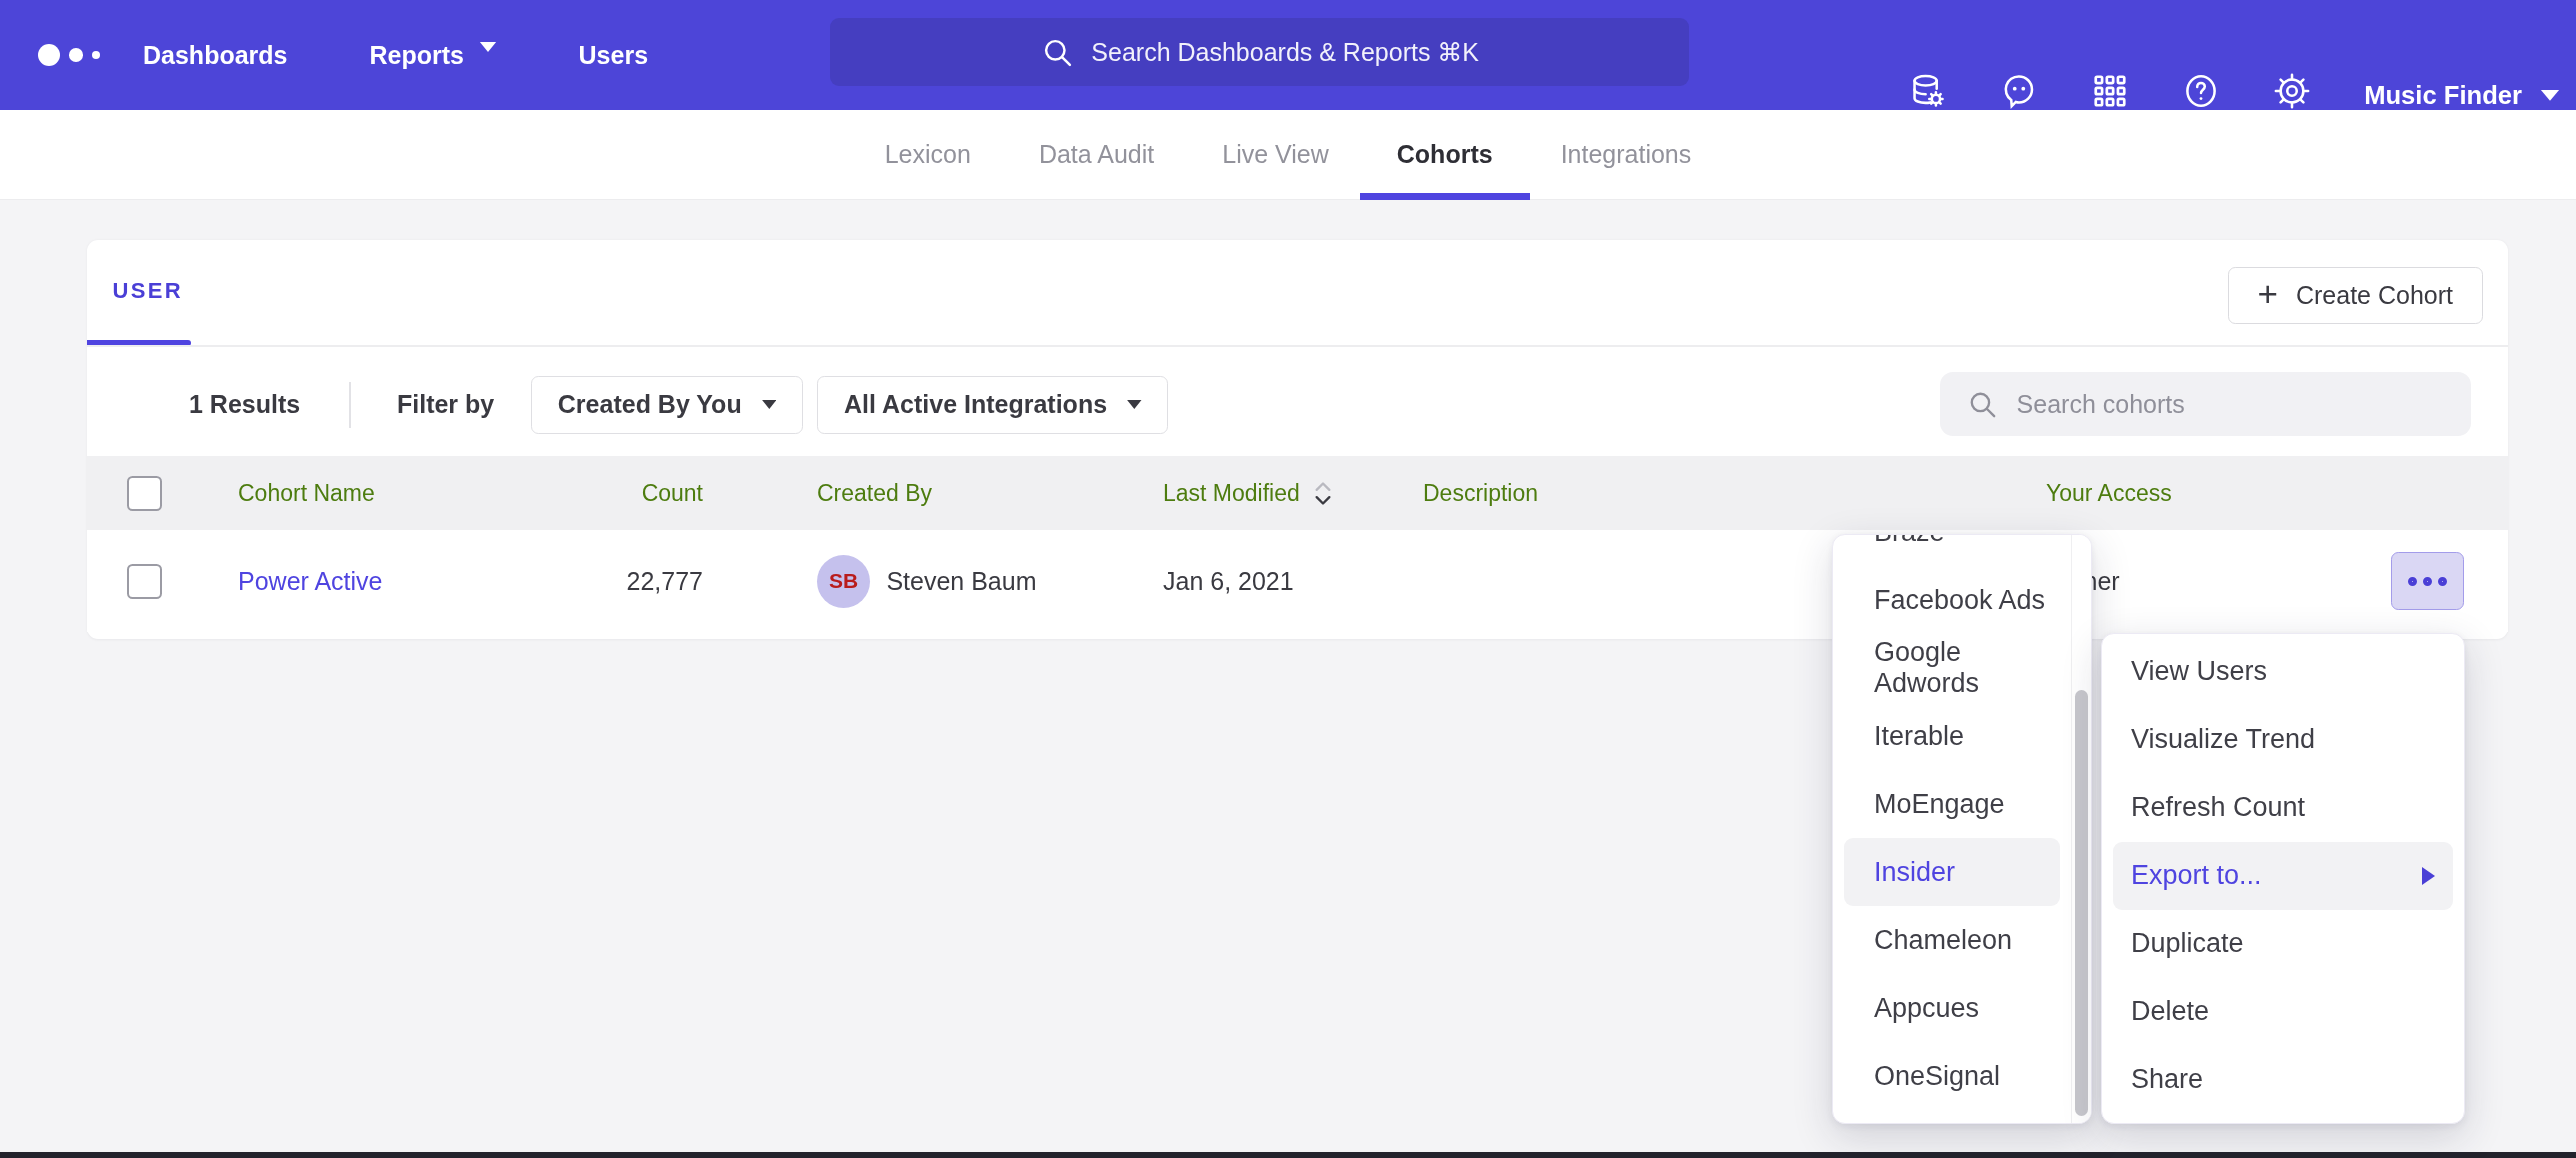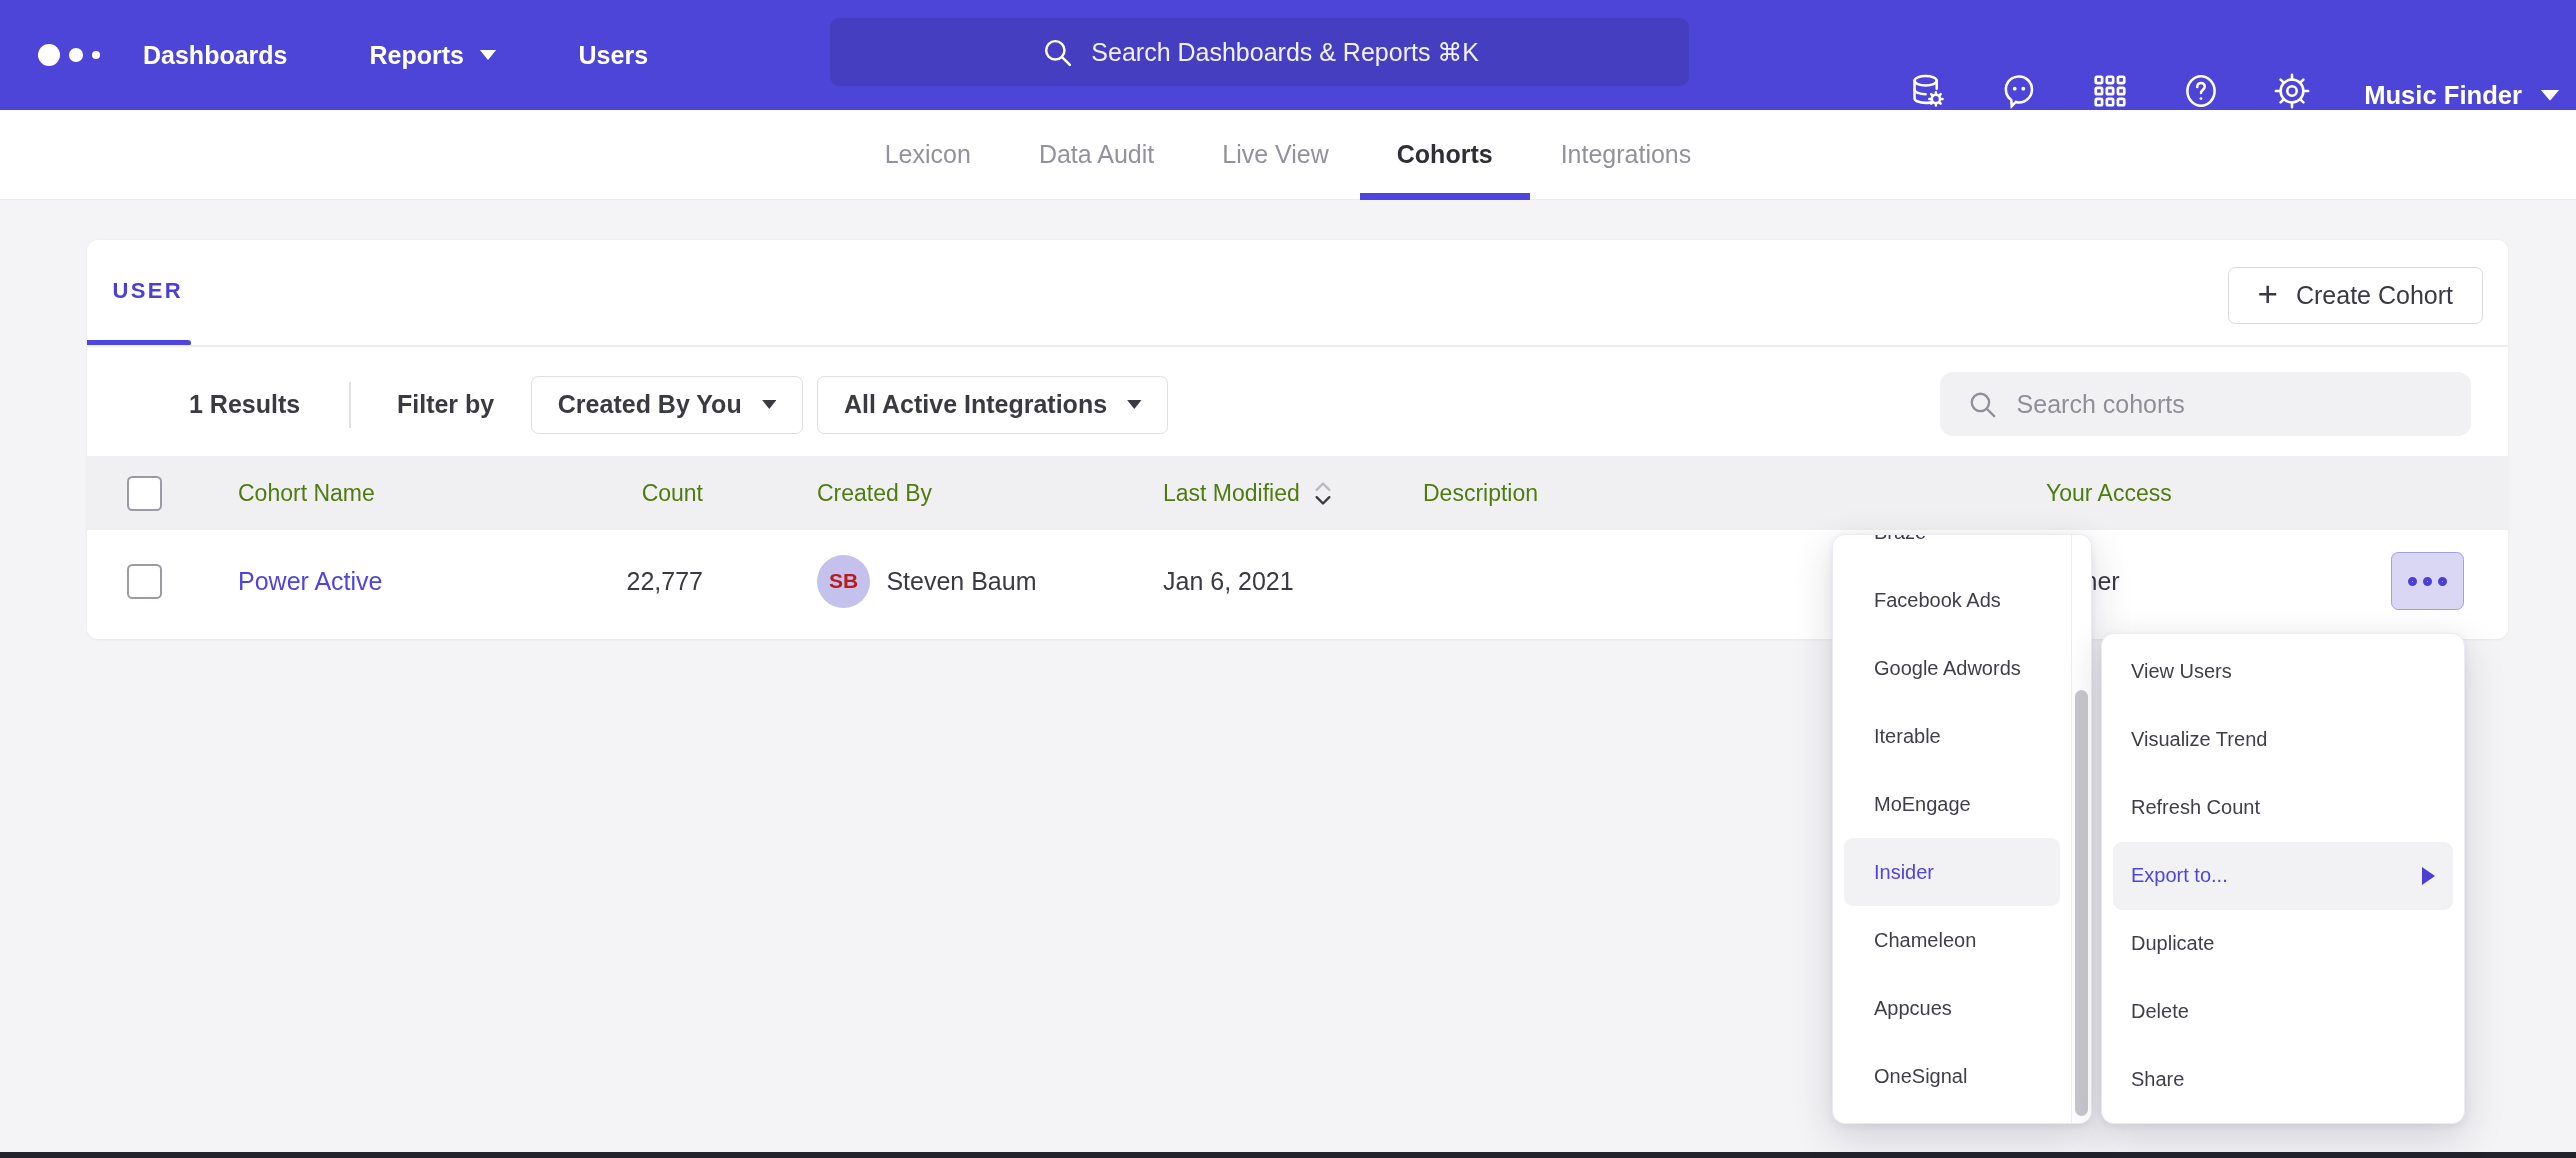--- a/index.html
+++ b/index.html
@@ -7,21 +7,21 @@
   body { font-family:"Liberation Sans", sans-serif; }
   .screen { position:relative; width:2576px; height:1158px; background:#F4F4F6; overflow:hidden; }
 
   
   .topnav { position:absolute; top:0; left:0; width:100%; height:110px; background:#4D45D8; color:#fff; }
   .logo { position:absolute; left:38px; top:44px; display:flex; align-items:center; gap:9px; }
   .logo .d1{ width:22px;height:22px;border-radius:50%;background:#fff;}
   .logo .d2{ width:13.7px;height:13.7px;border-radius:50%;background:#fff;}
   .logo .d3{ width:8.2px;height:8.2px;border-radius:50%;background:#fff;}
   .nav-links { position:absolute; left:143px; top:0; height:110px; display:flex; align-items:center; gap:82px; }
-  .nav-link { font-size:25px; font-weight:600; color:#fff; display:flex; align-items:center; gap:14.6px; cursor:pointer; }
+  .nav-link { font-size:25px; font-weight:600; color:#fff; display:flex; gap:14.6px; cursor:pointer; }
   .nav-search { position:absolute; left:830px; top:18px; width:859px; height:68px; border-radius:9px; background:#453EC0; display:flex; align-items:center; justify-content:center; gap:16.4px; color:rgba(255,255,255,0.93); font-size:25px; }
   .nav-right { position:absolute; right:16px; top:0; height:110px; display:flex; align-items:flex-end; gap:53px; }
   .nav-icon { width:38px; height:38px; display:flex; align-items:center; justify-content:center; cursor:pointer; }
   .project-switcher { display:flex; align-items:center; gap:18px; cursor:pointer; }
   .project-name { font-size:25.6px; font-weight:700; }
 
   
   .subnav { position:absolute; top:110px; left:0; width:100%; height:90px; background:#fff; border-bottom:0.9px solid #ECECEE; display:flex; align-items:center; justify-content:center; gap:68px; }
   .subtab { position:relative; height:90px; display:flex; align-items:center; font-size:25px; color:#92929B; cursor:pointer; }
   .subtab.active { color:#2E2E35; font-weight:600; }
@@ -56,21 +56,21 @@
   .checkbox { width:35px; height:35px; border:2.7px solid #9B9BA4; border-radius:5.5px; background:#fff; cursor:pointer; }
   .cohort-link { color:#4F44E0; cursor:pointer; }
   .avatar { width:53px; height:53px; border-radius:50%; background:#C5C1ED; color:#b91c1c; font-size:21px; font-weight:700; display:flex; align-items:center; justify-content:center; }
   .more-btn { width:73px; height:58px; border-radius:7.3px; background:#DAD7F4; border:1.8px solid #A39CEA; display:flex; align-items:center; justify-content:center; gap:6.4px; cursor:pointer; }
   .ring { width:9px; height:9px; border:4.6px solid #4A3FD6; border-radius:50%; }
 
   
   .menu { background:#fff; border-radius:12.8px; border:0.9px solid #ECEAF4; box-shadow:0 12.8px 40px rgba(30,30,65,0.16), 0 2.7px 7.3px rgba(30,30,65,0.07); }
   .export-menu { position:absolute; left:1832px; top:534px; width:260px; height:590px; overflow:hidden; z-index:5; }
   .export-items { margin-top:-37px; margin-right:20px; }
-  .menu-item { height:68px; display:flex; align-items:center; padding-left:41px; font-size:20px; color:#3F3F47; cursor:pointer; }
+  .menu-item { height:68px; display:flex; align-items:center; padding-left:41px; font-size:27px; color:#3F3F47; cursor:pointer; }
   .menu-item.hl { background:#F2F2F4; border-radius:9px; margin:0 11px; padding-left:30px; color:#4F44E0; }
   .scroll-gutter { position:absolute; right:0; top:0; bottom:0; width:20px; border-left:0.9px solid #EFEFF1; background:#fff; }
   .scroll-thumb { position:absolute; right:2.7px; top:155px; width:13.7px; height:426px; background:#C7C7CC; border-radius:7.3px; cursor:pointer; }
   .actions-menu { position:absolute; left:2101px; top:633px; width:364px; height:491px; padding-top:3.7px; z-index:6; }
   .actions-menu .menu-item { padding-left:29px; }
   .actions-menu .menu-item.hl { padding-left:18px; display:flex; justify-content:space-between; padding-right:18px; }
   .submenu-caret { width:0; height:0; border-left:13.7px solid #4A3FD6; border-top:9px solid transparent; border-bottom:9px solid transparent; }
 
   .window-edge { position:absolute; left:0; bottom:0; width:100%; height:6.4px; background:#23232C; }
   svg { display:block; }

